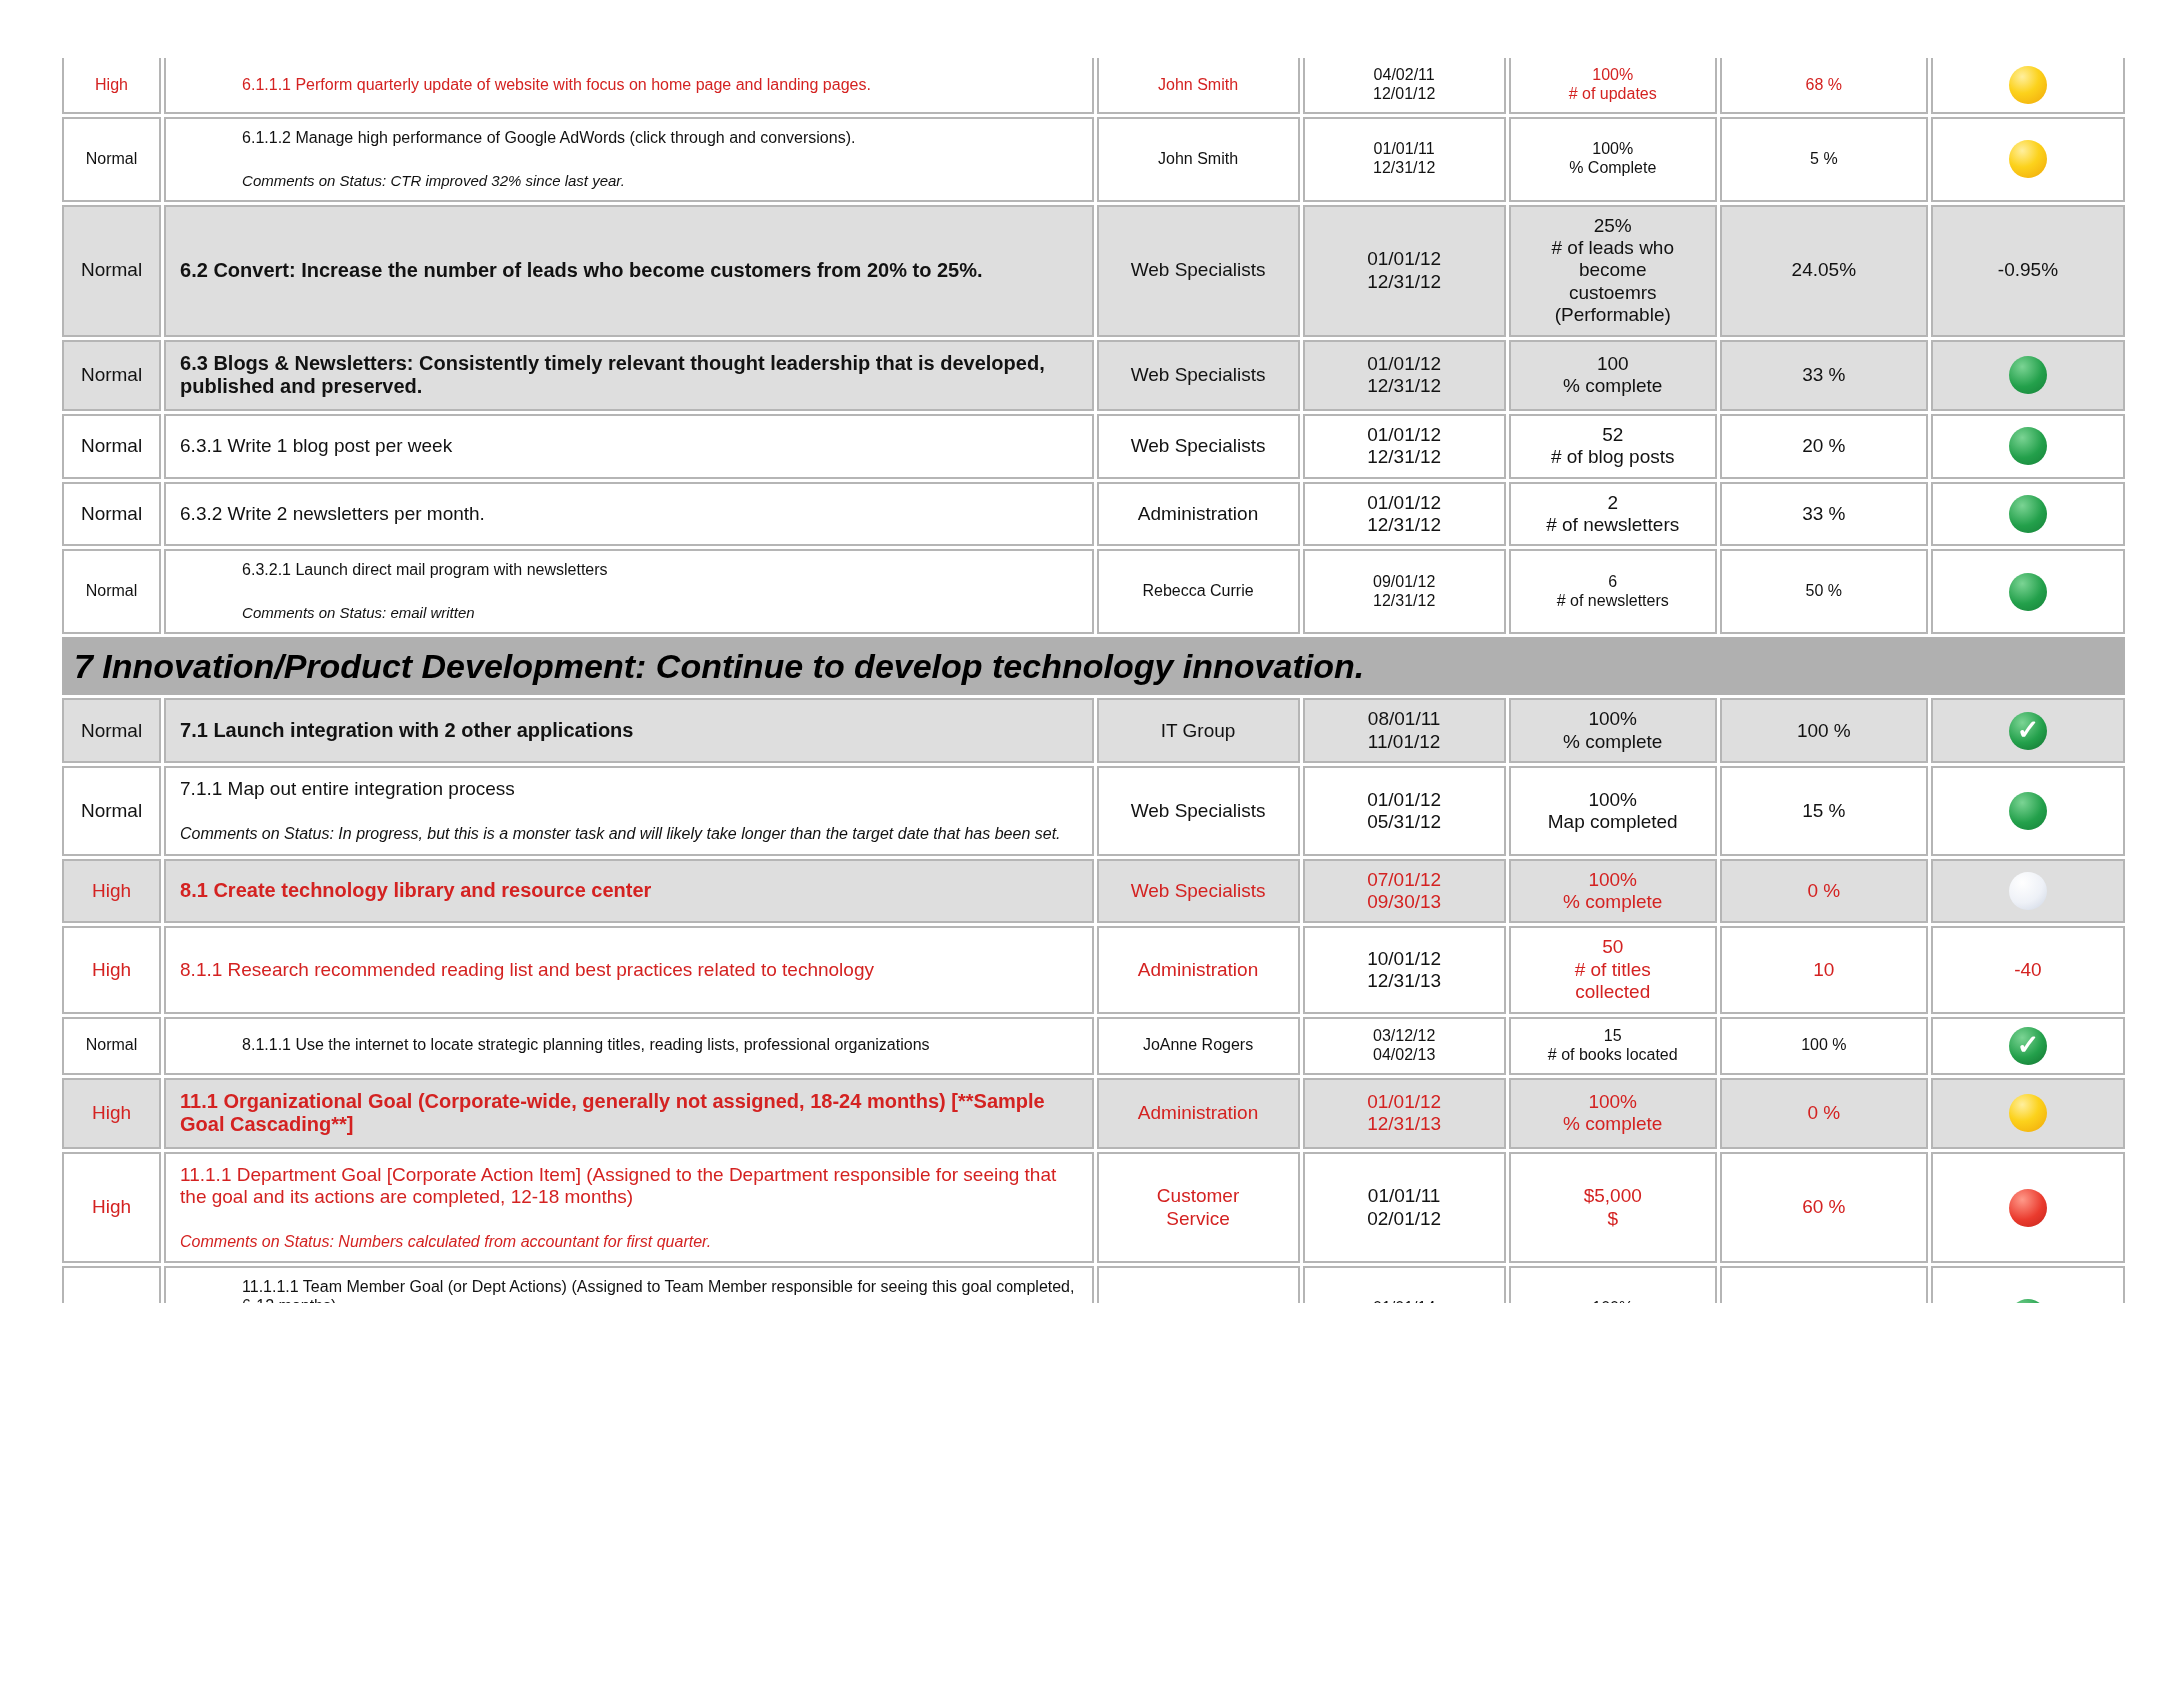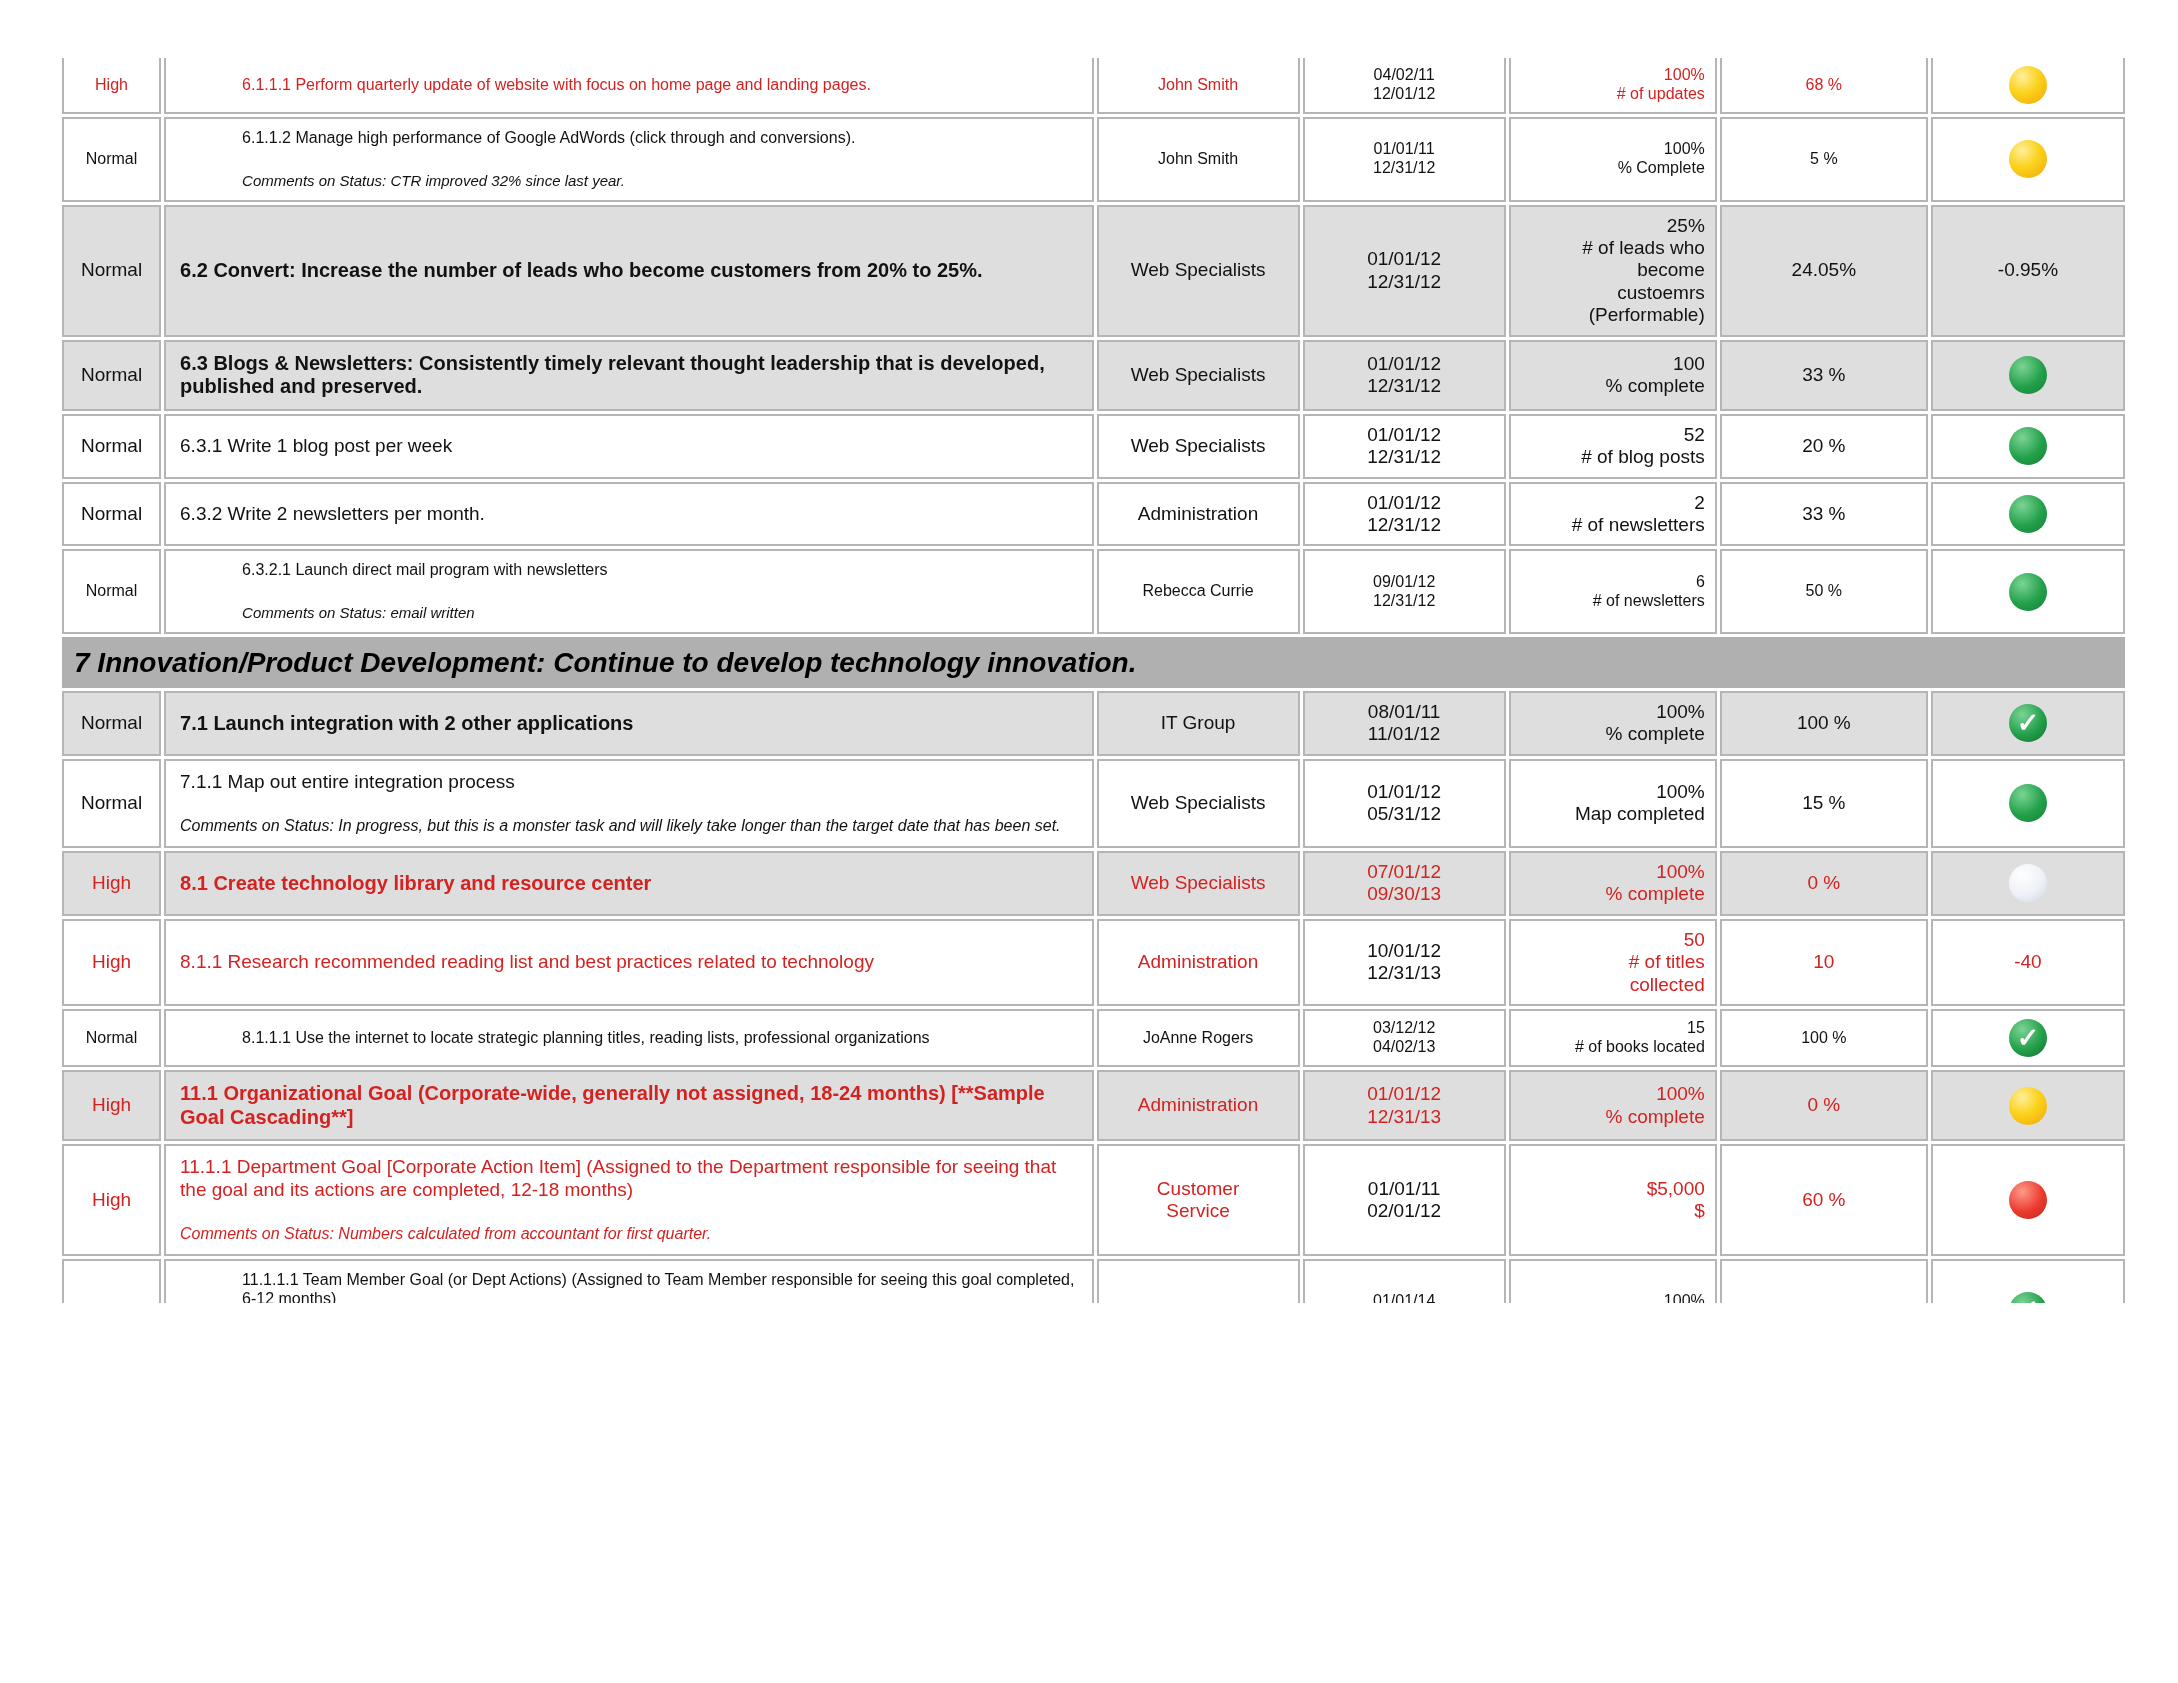--- a/index.html
+++ b/index.html
@@ -26,21 +26,21 @@
     vertical-align:middle;
     padding:8px 10px;
     line-height:1.18;
   }
   tr:first-child td{border-top:none;}
   tr.shaded td{background:var(--shaded);}
 
   td.section-cell{
     background:var(--section);
     border-color:var(--section);
-    font-size:28px;
+    font-size:34px;
     font-weight:bold;
     font-style:italic;
     color:#000;
     padding:6px 10px;
     line-height:1.25;
   }
 
   .priority{text-align:center;font-size:19px;}
   tr.small .priority{font-size:16px;}
   tr.red .priority{color:var(--red);}
@@ -55,21 +55,21 @@
   tr.small .comment{font-size:15px;}
   tr.red .comment{color:var(--red);}
 
   .owner,.dates,.value,.status-text{text-align:center;font-size:19px;}
   .owner,.dates{white-space:pre-line;}
   tr.small .owner,tr.small .dates,tr.small .value{font-size:16px;}
   tr.red .owner,tr.red .value,tr.red .status-text{color:var(--red);}
   tr.dates-red .dates{color:var(--red);}
 
   td.measure{text-align:center;}
-  .measure-value,.measure-label{font-size:19px;line-height:1.18;text-align:right;}
+  .measure-value,.measure-label{font-size:19px;line-height:1.18;}
   .measure-label{white-space:pre-line;}
   tr.small .measure-value,tr.small .measure-label{font-size:16px;}
   tr.red .measure-value,tr.red .measure-label{color:var(--red);}
 
   .orb{
     display:flex;align-items:center;justify-content:center;
     width:38px;height:38px;border-radius:50%;margin:0 auto;
   }
   .orb-yellow{background:radial-gradient(circle at 35% 28%, #ffef9e 0%, #fcd21c 45%, #f0a608 100%);}
   .orb-green{background:radial-gradient(circle at 35% 28%, #7bd494 0%, #23a04b 55%, #168038 100%);}

